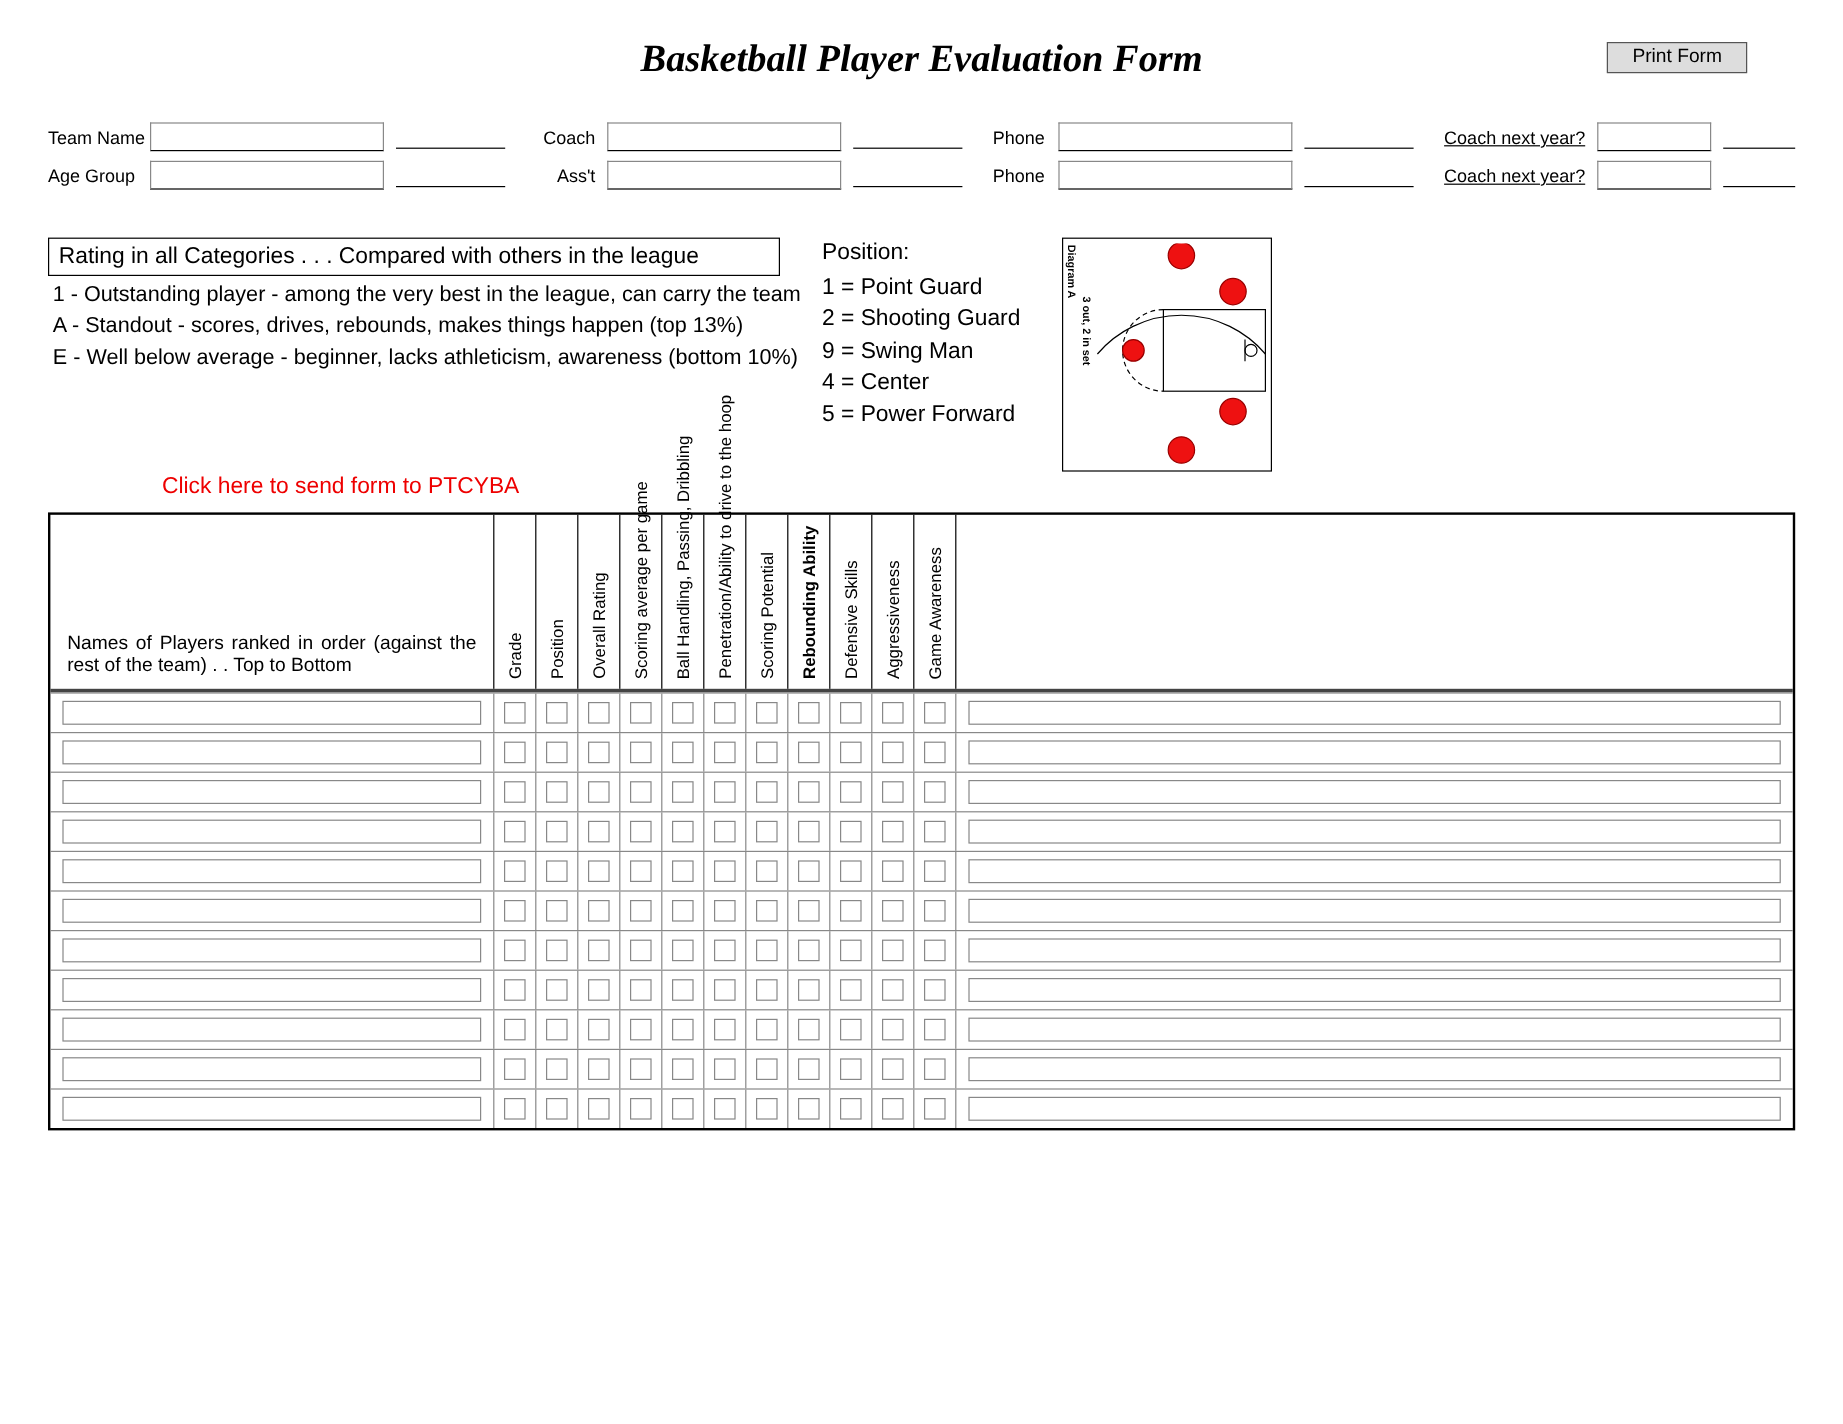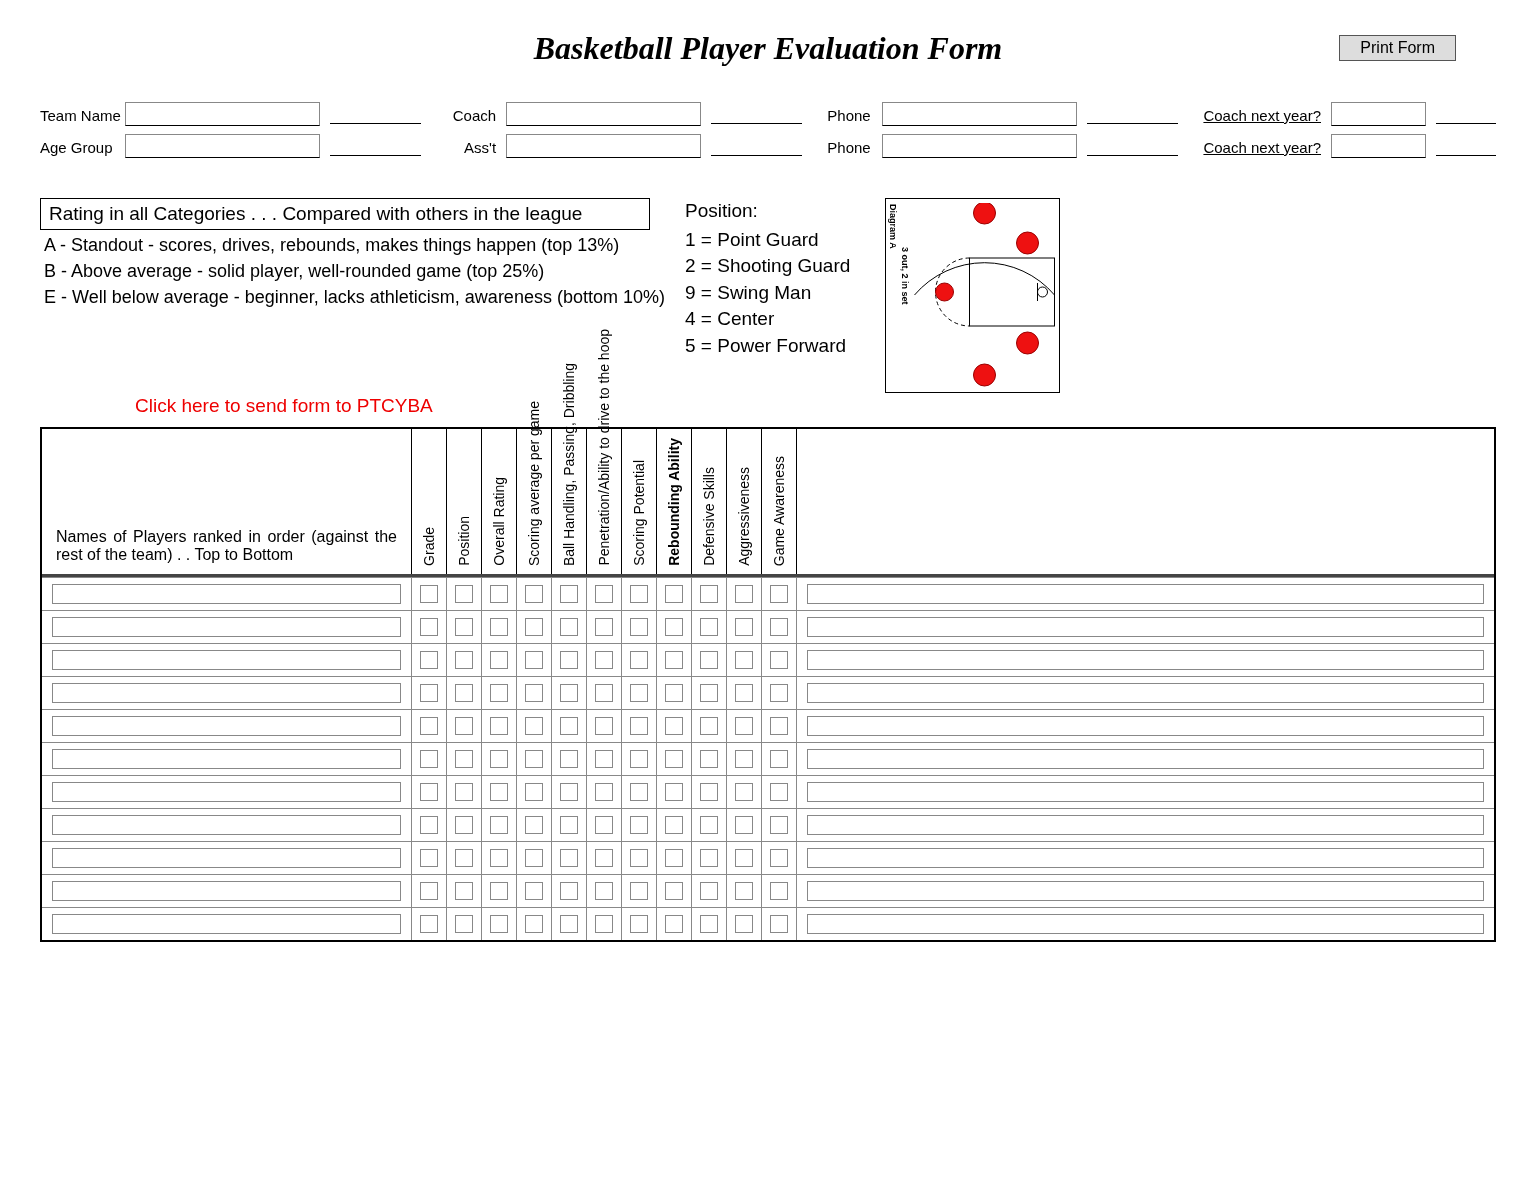--- a/index.html
+++ b/index.html
@@ -205,22 +205,22 @@
   <span class="underline-ext"></span>
   <span class="meta-label c4">Coach next year?</span>
   <input class="meta-input f4" style="">
   <span class="underline-ext" style="max-width:60px"></span>
 </div>
 
 <div class="mid-section">
   <div class="rating-box">
     <div class="rating-header">Rating in all Categories . . . Compared with others in the league</div>
     <div class="rating-list" id="rating-list">
+        <div>1 - Outstanding player - among the very best in the league, can carry the team</div>
         <div>A - Standout - scores, drives, rebounds, makes things happen (top 13%)</div>
-        <div>B - Above average - solid player, well-rounded game (top 25%)</div>
         <div>E - Well below average - beginner, lacks athleticism, awareness (bottom 10%)</div>
       </div>
   </div>
   <div class="position-box">
     <div class="pos-title">Position:</div>
     <div id="position-list">
         <div>1 = Point Guard</div>
         <div>2 = Shooting Guard</div>
         <div>9 = Swing Man</div>
         <div>4 = Center</div>

